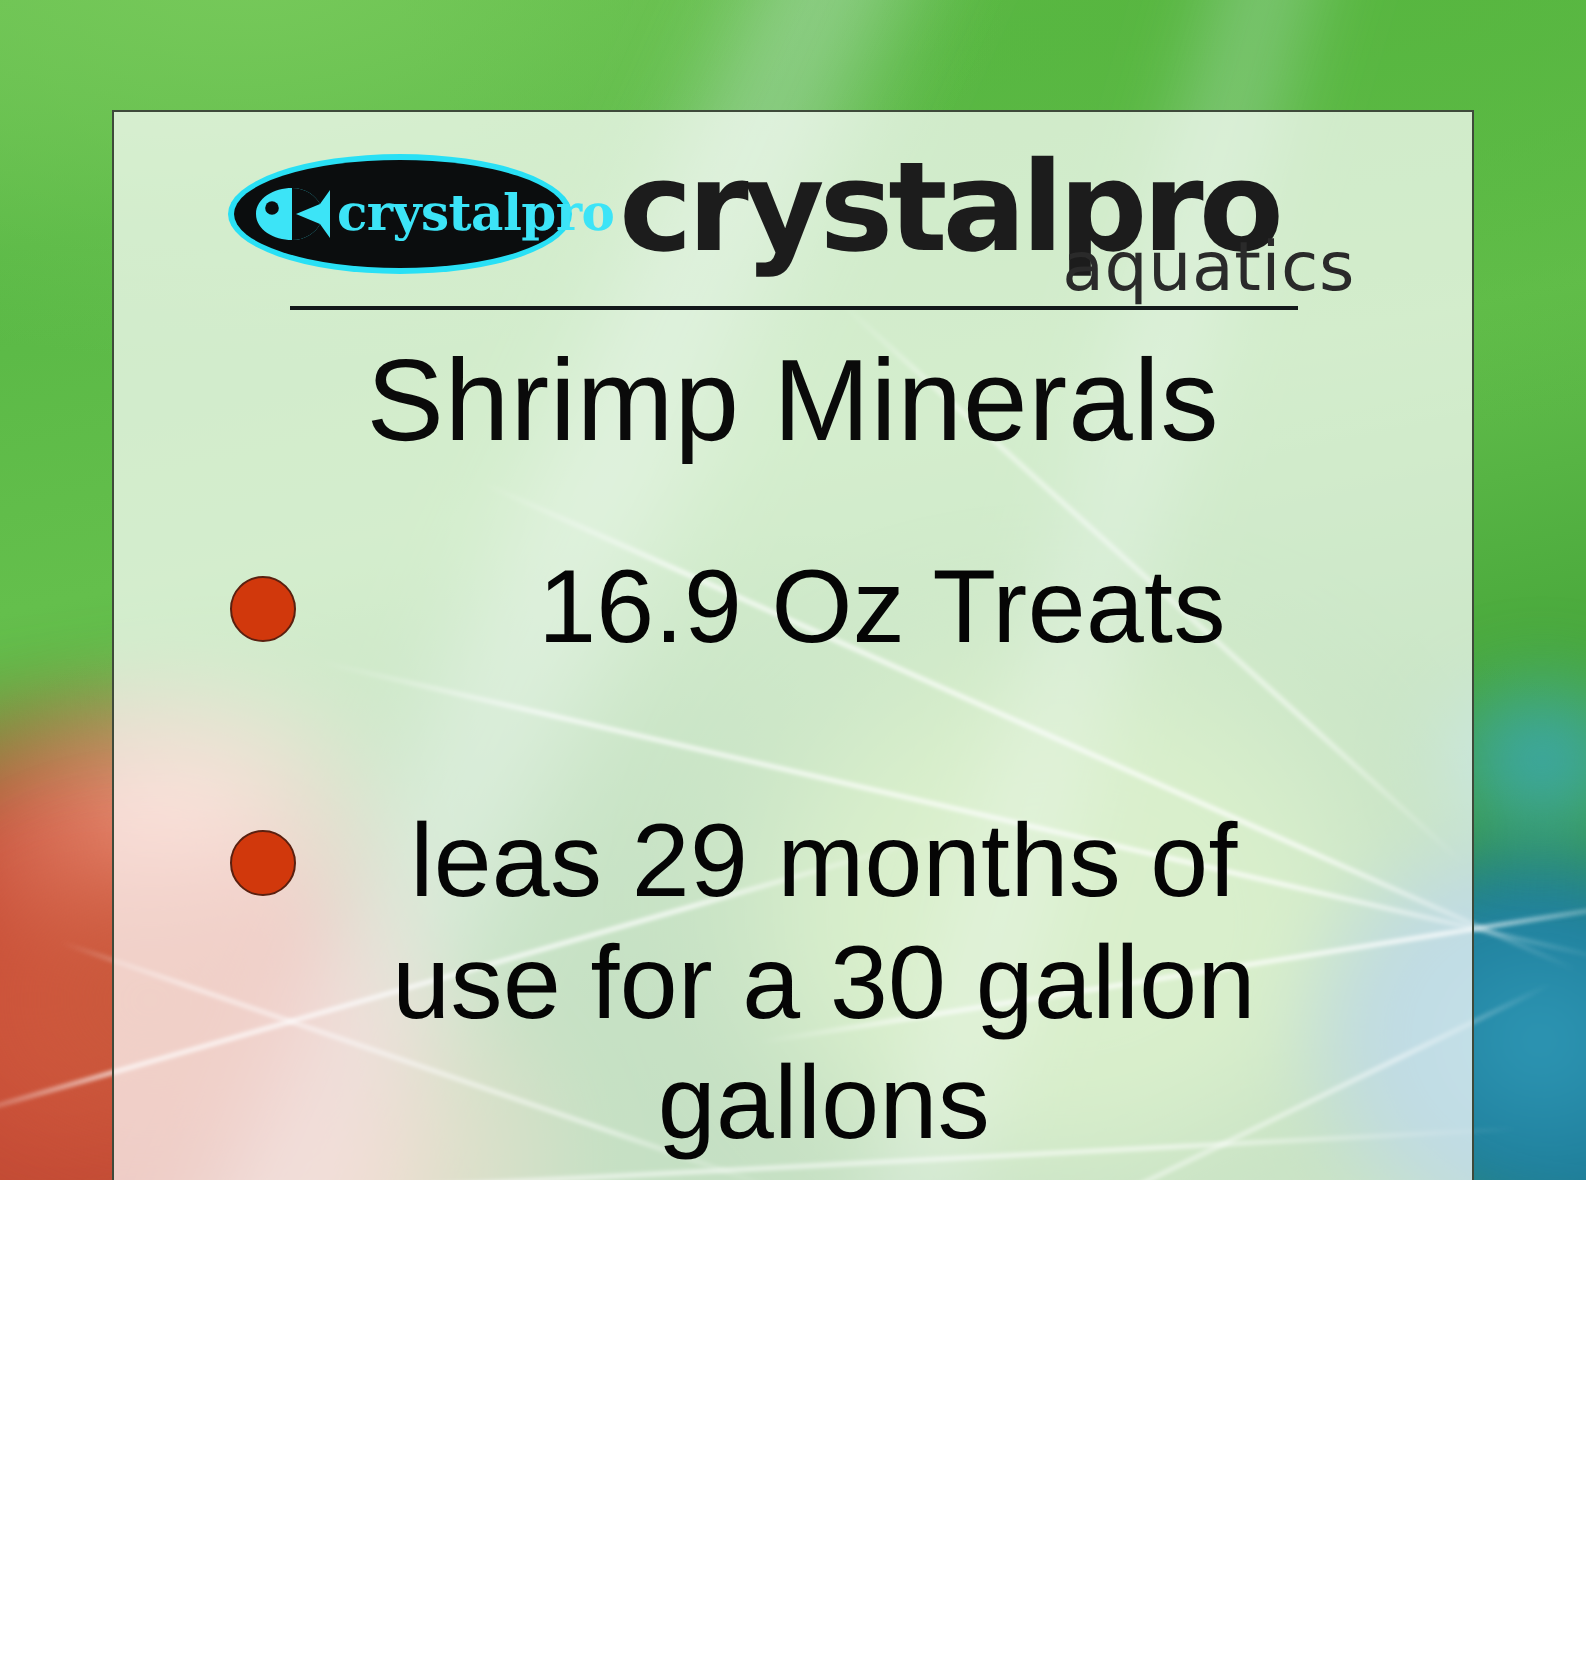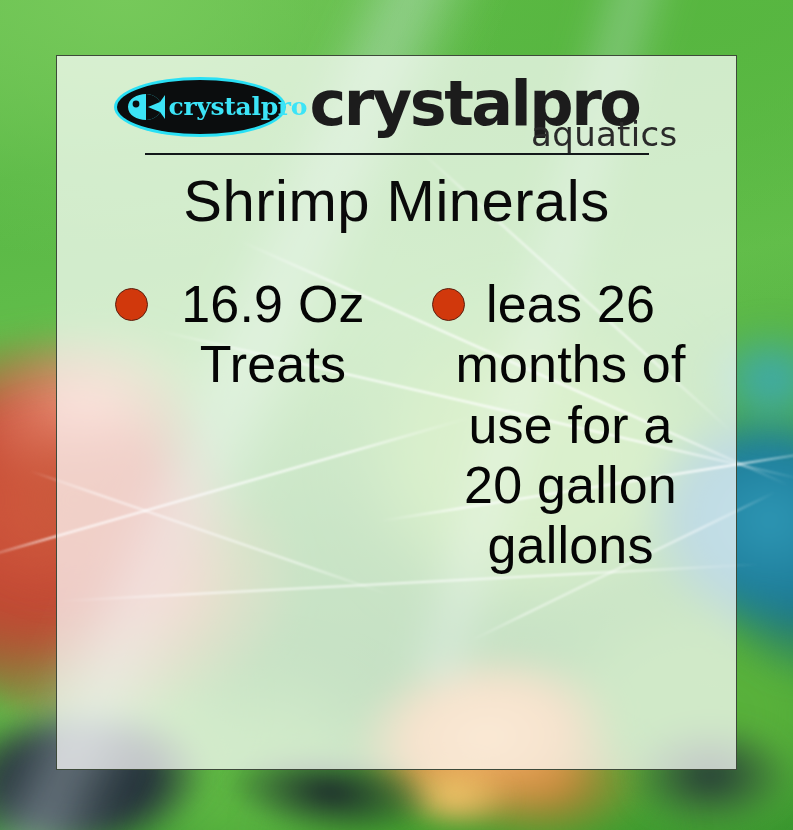--- a/index.html
+++ b/index.html
@@ -11,21 +11,21 @@
     width: 793px;
     height: 830px;
     overflow: hidden;
     font-family: "DejaVu Sans", sans-serif;
   }
 
   
   .stage {
     position: relative;
     width: 793px;
-    height: 830px;
+    height: 590px;
     overflow: hidden;
     background: #63bd4b;
   }
 
   
   .photo {
     position: absolute;
     inset: 0;
     overflow: hidden;
   }
@@ -324,22 +324,22 @@
   }
 
   
   .bullets {
     margin-top: 40px;
     width: 100%;
     padding: 0 14px 0 58px;
     box-sizing: border-box;
     flex: 1 1 auto;
     display: flex;
-    flex-direction: row;
-    gap: 46px;
+    flex-direction: column;
+    gap: 67px;
   }
   .bullet-row {
     display: flex;
     align-items: flex-start;
     gap: 30px;
   }
   .bullet-dot {
     flex: 0 0 auto;
     width: 31px;
     height: 31px;
@@ -435,22 +435,22 @@
       <div class="bullet-row">
         <span class="bullet-dot"></span>
         <div class="bullet-text">
           <span>16.9 Oz Treats</span><br>
         </div>
       </div>
 
       <div class="bullet-row">
         <span class="bullet-dot"></span>
         <div class="bullet-text">
-          <span class="wide">leas 26 months of</span>
-          <span class="wide">use for a 20 gallon</span>
+          <span class="wide">leas 29 months of</span>
+          <span class="wide">use for a 30 gallon</span>
           <span class="wide">gallons</span>
         </div>
       </div>
 
     </div>
 
   </div>
 </div>
 
 </body></html>

